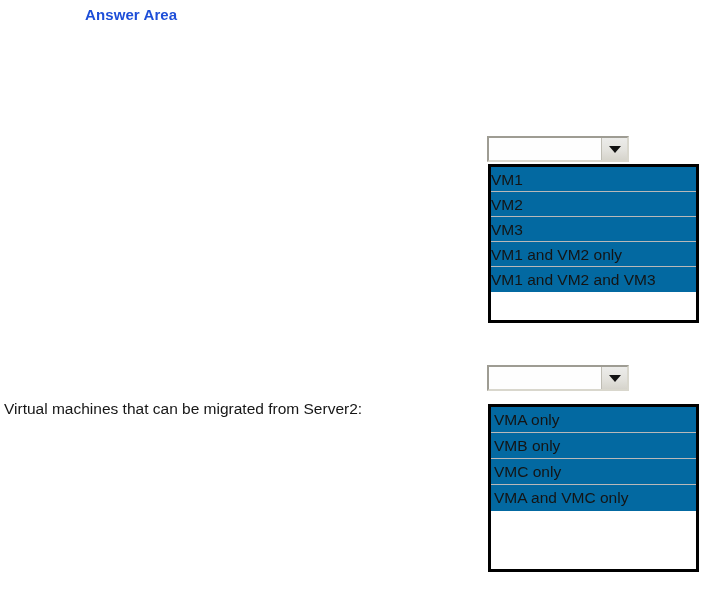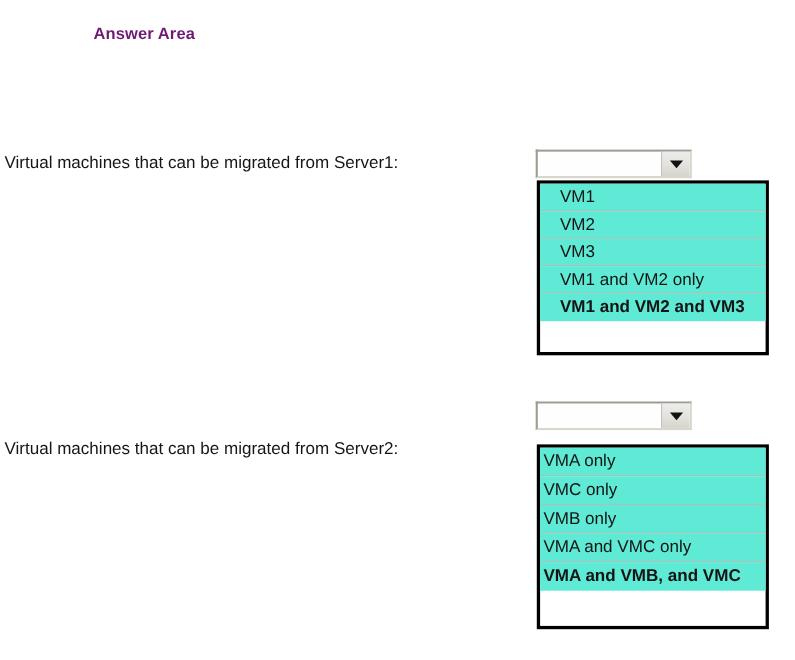--- a/index.html
+++ b/index.html
@@ -21,25 +21,25 @@
     left: 0;
     top: 0;
     width: 723px;
     height: 600px;
   }
 
   
   .answer-area-title {
     position: absolute;
     left: 85px;
-    top: 22px;
+    top: 6px;
     font-size: 15px;
     font-weight: bold;
     letter-spacing: 0.1px;
-    color: #701a75;
+    color: #1d4ed8;
     white-space: nowrap;
   }
 
   
   .q-label {
     position: absolute;
     font-size: 15.5px;
     color: #161616;
     white-space: nowrap;
   }
@@ -102,46 +102,44 @@
   .listbox.l2 {
     left: 488px;
     top: 404px;
     width: 211px;
     height: 168px;
   }
   .listbox .opt {
     box-sizing: border-box;
     height: 25px;
     line-height: 25px;
-    padding: 0 0 0 18px;
+    padding: 0 0 0 0;
     font-size: 15.5px;
     color: #141414;
     white-space: nowrap;
     border-bottom: 1px solid #b9b9b9;
-    background: #5eead4;
+    background: #0369a1;
     overflow: hidden;
   }
   .listbox.l2 .opt {
     height: 26px;
     line-height: 26px;
     padding-left: 3px;
   }
   .listbox .opt:last-child {
     border-bottom: none;
-    font-weight: bold;
   }
 </style>
 </head>
 <body>
 
 <div class="page">
 
   <div class="answer-area-title">Answer Area</div>
 
-  <div class="q-label row1">Virtual machines that can be migrated from Server1:</div>
 
   <div class="combo c1">
     <div class="combo-inner"></div>
     <div class="combo-arrow-btn">
       <span class="tri"></span>
     </div>
   </div>
 
   <div class="listbox l1">
     <div class="opt">VM1</div>
@@ -155,19 +153,18 @@
 
   <div class="combo c2">
     <div class="combo-inner"></div>
     <div class="combo-arrow-btn">
       <span class="tri"></span>
     </div>
   </div>
 
   <div class="listbox l2">
     <div class="opt">VMA only</div>
+    <div class="opt">VMB only</div>
     <div class="opt">VMC only</div>
-    <div class="opt">VMB only</div>
     <div class="opt">VMA and VMC only</div>
-    <div class="opt">VMA and VMB, and VMC</div>
   </div>
 
 </div>
 
 </body></html>

